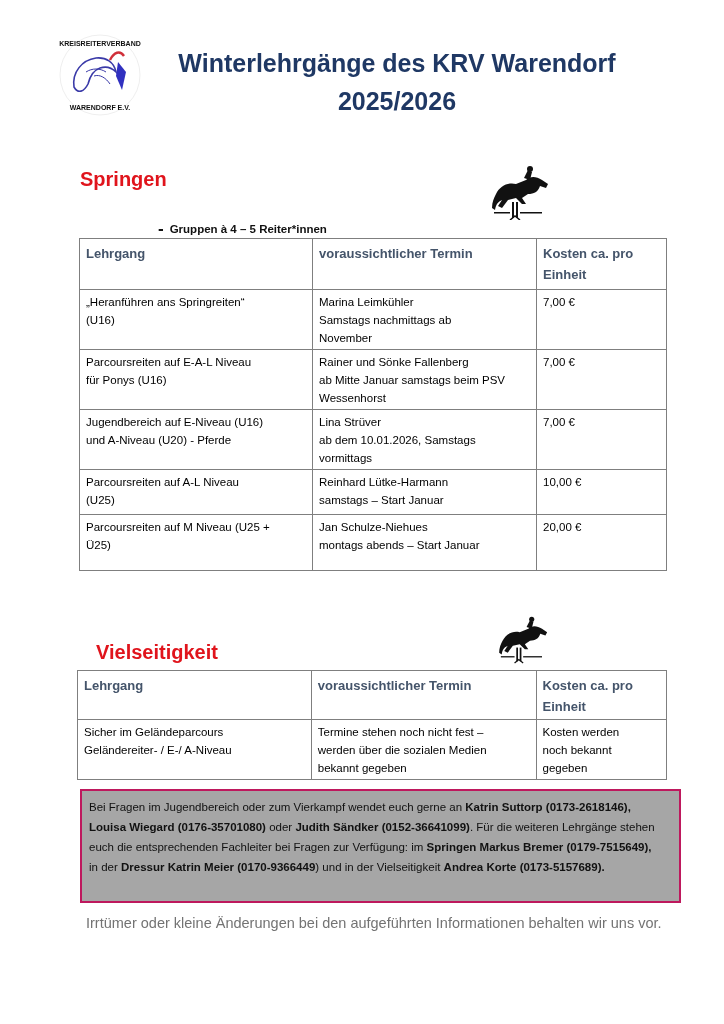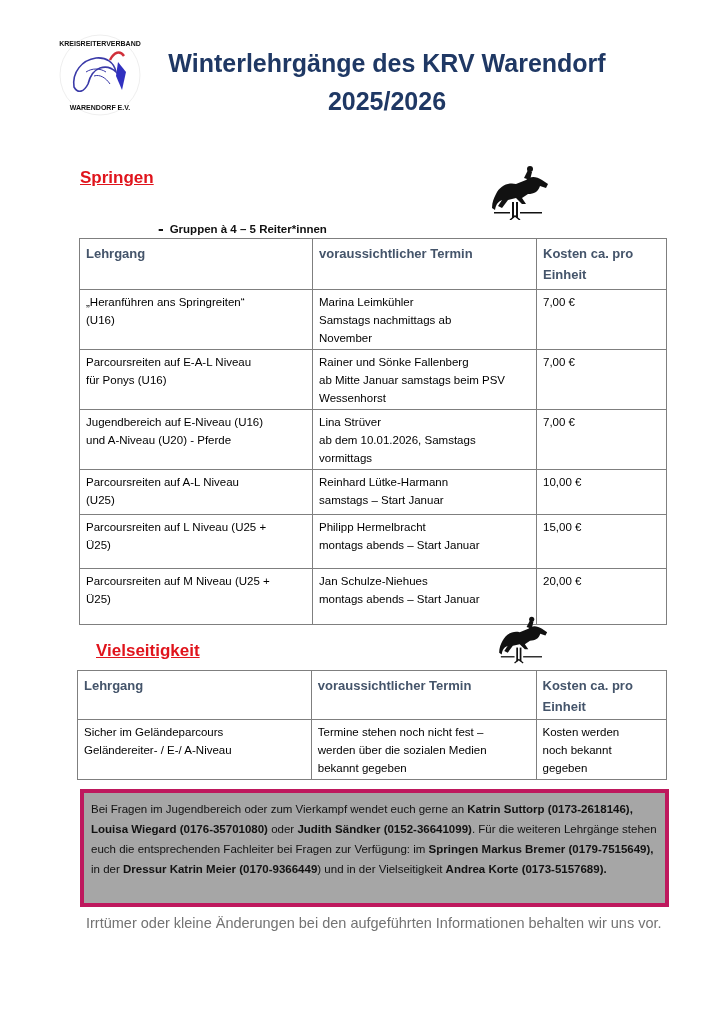--- a/index.html
+++ b/index.html
@@ -1,42 +1,42 @@
 <!DOCTYPE html>
 <html><head>
 <meta charset="utf-8">
 <style>
   html, body { margin: 0; padding: 0; background: #ffffff; }
   body { width: 724px; height: 1024px; position: relative; overflow: hidden;
          font-family: "Liberation Sans", "DejaVu Sans", sans-serif; color: #000; }
   .abs { position: absolute; }
   .logo { left: 54px; top: 32px; width: 92px; height: 86px; }
-  .title { left: 152px; width: 470px; text-align: center; color: #1f3864; font-weight: bold; font-size: 25px; line-height: 34px; }
+  .title { left: 162px; width: 470px; text-align: center; color: #1f3864; font-weight: bold; font-size: 25px; line-height: 34px; }
   .title1 { top: 46px; }
   .title2 { top: 84px; }
-  .section-head { font-weight: bold; color: #e0141c; text-decoration: underline; font-size: 17px; }
+  .section-head { font-weight: bold; color: #e0141c; font-size: 20px; }
   .springen-head { left: 80px; top: 168px; }
   .springen-sub { left: 158px; top: 174px; font-size: 11.5px; font-weight: bold; color: #111; margin-top: 44px; }
   .springen-sub .dash { font-size: 17px; margin-right: 6px; position: relative; top: 1px; }
   .horse1 { left: 486px; top: 164px; width: 70px; height: 56px; }
   .horse2 { left: 494px; top: 613px; width: 60px; height: 52px; }
   .viel-head { left: 80px; top: 641px; margin-left: 16px; }
 
   table.tbl { position: absolute; border-collapse: collapse; table-layout: fixed; }
   table.tbl td, table.tbl th { border: 1.3px solid #7f7f7f; vertical-align: top; padding: 3px 6px 2px 6px; text-align: left; }
   table.tbl th { font-weight: bold; color: #44546a; font-size: 13px; line-height: 21px; padding-top: 4px; }
   table.tbl td { font-size: 11.5px; line-height: 18px; }
   table.tbl td.course { font-weight: normal; }
   table.tbl td .l { display: block; }
   .t1 { left: 79px; top: 238px; width: 587px; }
   .t2 { left: 77px; top: 670px; width: 590px; }
   .c1 { width: 233px; } .c2 { width: 224px; } .c3 { width: 130px; }
 
-  .infobox { left: 80px; top: 789px; width: 574px; height: 100px; background: #a6a6a6; border: 4px solid #be185d;
-             padding: 6px 0 4px 7px; font-size: 11.5px; line-height: 20px; color: #111; }
+  .infobox { left: 80px; top: 789px; width: 574px; height: 100px; background: #a6a6a6; border: 2px solid #be185d;
+             padding: 6px 16px 4px 7px; font-size: 11.5px; line-height: 20px; color: #111; }
   .infobox b { font-weight: bold; }
   .footer { left: 86px; top: 912px; width: 600px; font-size: 14.5px; line-height: 22px; color: #737373; }
 </style>
 </head>
 <body>
 
 <div class="abs logo">
   <svg width="92" height="86" viewBox="0 0 92 86">
     <circle cx="46" cy="43" r="40" fill="#fff" stroke="#ddd" stroke-width="0.5"></circle>
     <path d="M20 55 C18 40 28 28 42 26 C52 25 60 30 62 40 C58 36 52 34 46 36 C40 38 36 44 34 52 C30 60 24 62 20 55 Z" fill="none" stroke="#3a3aa8" stroke-width="1.6"></path>
@@ -124,31 +124,20 @@
       <td class="course">
           <span class="l">Parcoursreiten auf A-L Niveau</span>
           <span class="l">(U25)</span>
         </td>
       <td>
           <span class="l">Reinhard Lütke-Harmann</span>
           <span class="l">samstags – Start Januar</span>
         </td>
       <td>10,00 €</td>
     </tr>
-    <tr style="height:54px">
-      <td class="course">
-          <span class="l">Parcoursreiten auf L Niveau (U25 +</span>
-          <span class="l">Ü25)</span>
-        </td>
-      <td>
-          <span class="l">Philipp Hermelbracht</span>
-          <span class="l">montags abends – Start Januar</span>
-        </td>
-      <td>15,00 €</td>
-    </tr>
     <tr style="height:56px">
       <td class="course">
           <span class="l">Parcoursreiten auf M Niveau (U25 +</span>
           <span class="l">Ü25)</span>
         </td>
       <td>
           <span class="l">Jan Schulze-Niehues</span>
           <span class="l">montags abends – Start Januar</span>
         </td>
       <td>20,00 €</td>

